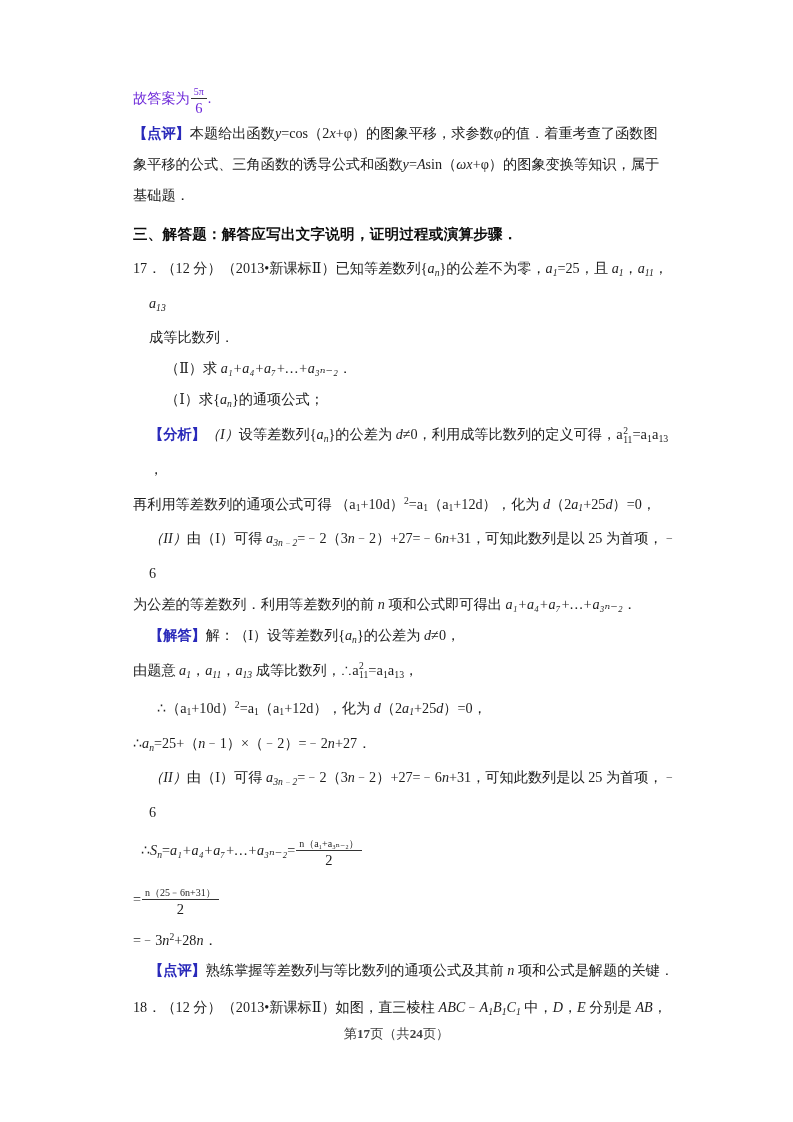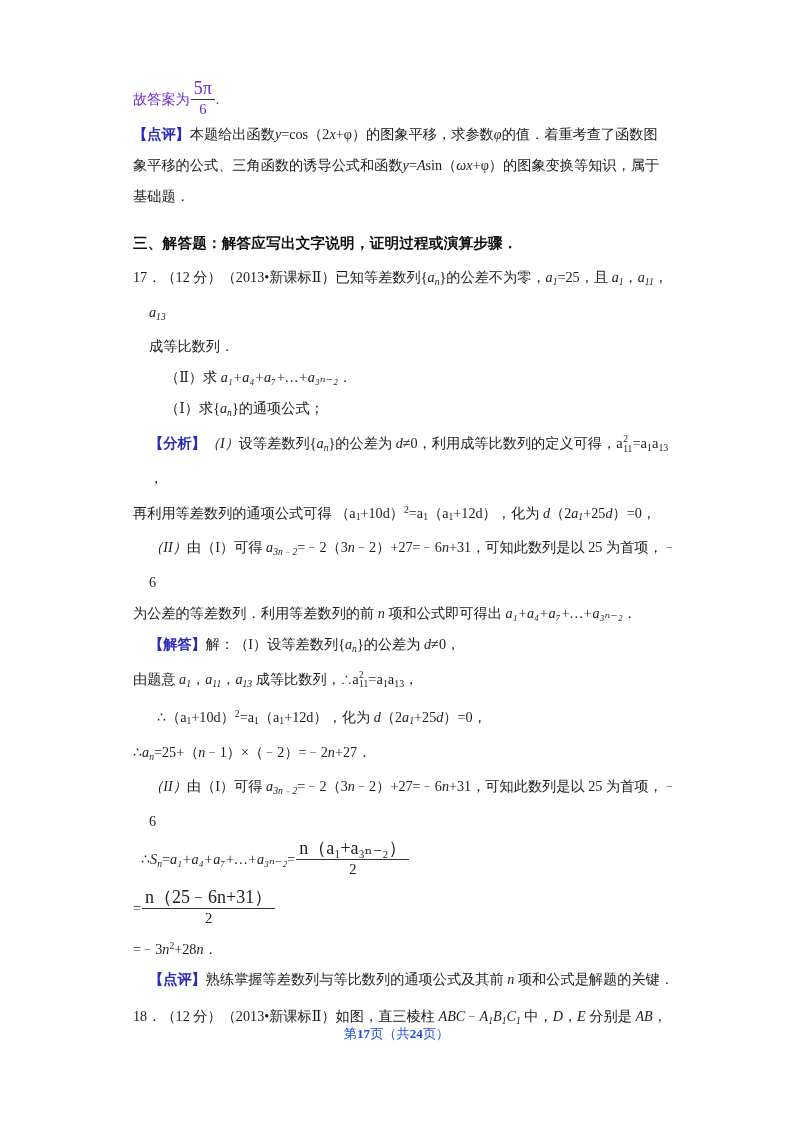--- a/index.html
+++ b/index.html
@@ -106,40 +106,40 @@
     vertical-align: -0.72em;
     text-align: center;
     font-style: normal;
     line-height: 1.12;
     margin: 0 1px;
   }
   .frac .num {
     display: block;
     padding: 0 3px 1px 3px;
     border-bottom: 1.1px solid #333;
-    font-size: 18px;
+    font-size: 10px;
   }
   .frac .den {
     display: block;
     padding: 1px 3px 0 3px;
     font-size: 14.5px;
   }
 
   
   .hasfrac { line-height: 38px; }
 
   
   .footer {
     position: absolute;
     left: 0;
     top: 1025px;
     width: 793px;
     text-align: center;
     font-size: 13.2px;
-    color: #1d4ed8;
+    color: #404040;
     font-family: "Liberation Serif", serif;
   }
   .footer b { font-weight: 700; }
 </style>
 </head>
 <body>
 
 <div class="page">
   <div class="content">
 
@@ -150,21 +150,21 @@
     <div class="wrapline">
       <span class="tag">【点评】</span><span>本题给出函数</span><span class="mi">y</span><span>=cos（2</span><span class="mi">x</span><span>+φ）的图象平移，求参数</span><span class="mi">φ</span><span>的值．着重考查了函数图</span>
     </div>
     <div class="wrapline">
       <span>象平移的公式、三角函数的诱导公式和函数</span><span class="mi">y</span><span>=</span><span class="mi">A</span><span>sin（</span><span class="mi">ωx</span><span>+φ）的图象变换等知识，属于</span>
     </div>
     <div class="wrapline">
       <span>基础题．</span>
     </div>
 
-    <div class="section-head" style="margin-top:16px;">
+    <div class="section-head" style="margin-top:8px;">
       <span>三、解答题：解答应写出文字说明，证明过程或演算步骤．</span>
     </div>
 
     <div class="wrapline" style="margin-top:4px; text-indent:-16px; padding-left:16px;">
       <span>17．（12 分）（2013•新课标Ⅱ）已知等差数列{</span><span class="mi">a</span><sub>n</sub><span>}的公差不为零，</span><span class="mi">a</span><sub>1</sub><span>=25，且 </span><span class="mi">a</span><sub>1</sub><span>，</span><span class="mi">a</span><sub>11</sub><span>，</span><span class="mi">a</span><sub>13</sub>
     </div>
     <div class="wrapline indent1">
       <span>成等比数列．</span>
     </div>
     <div class="wrapline indent1" style="padding-left:32px;">

